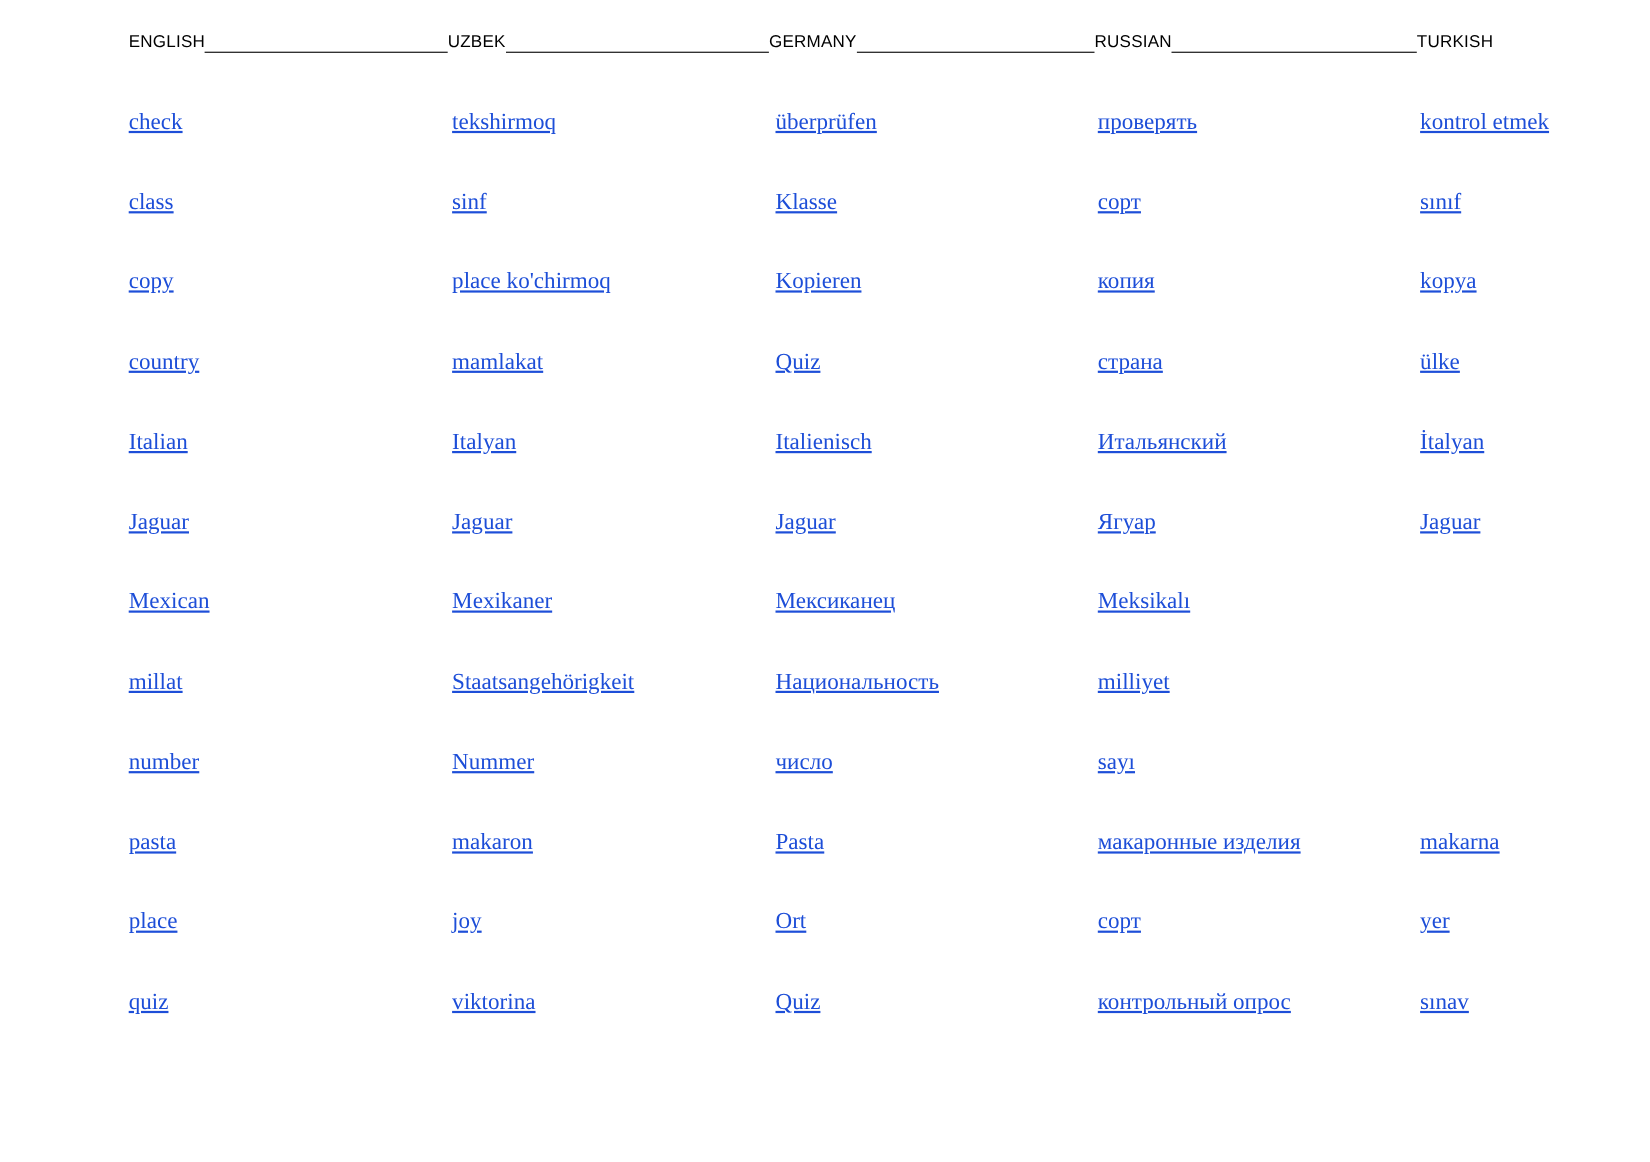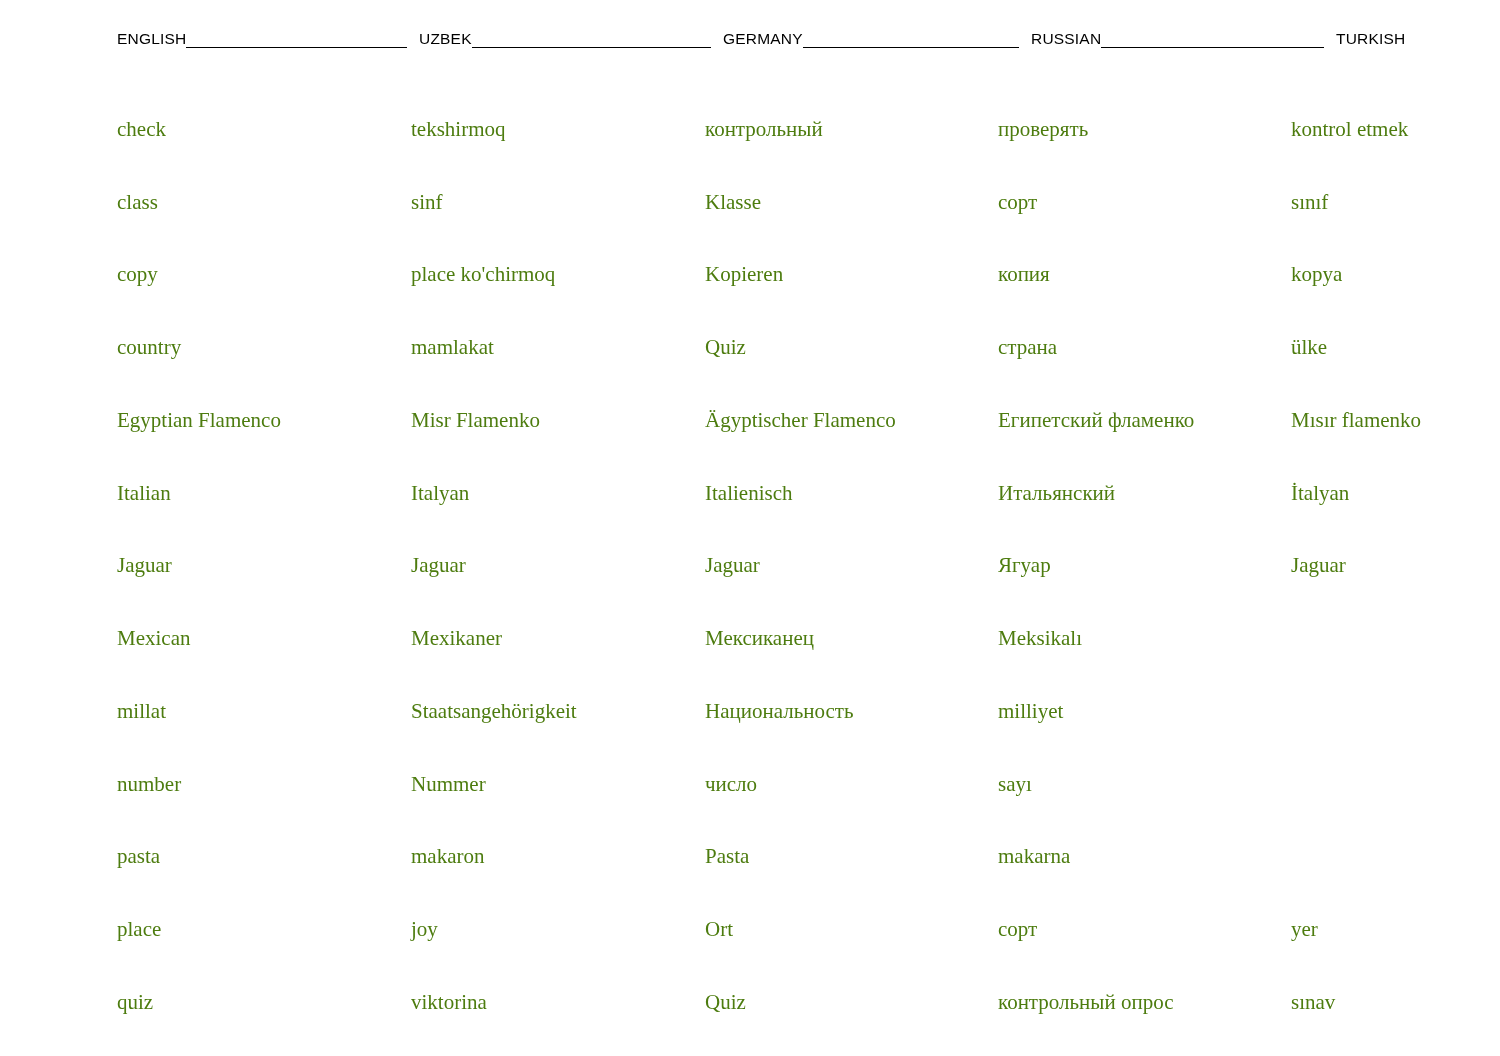--- a/index.html
+++ b/index.html
@@ -20,21 +20,20 @@
     position: absolute;
     top: 29px;
     left: 117px;
     right: 125px;
     display: grid;
     grid-template-columns: 290px 292px 296px 293px auto;
     font-family: "Liberation Sans", sans-serif;
     font-size: 15.5px;
     line-height: 20px;
     color: #000000;
-    gap: 12px;
   }
   .header-cell {
     display: flex;
     white-space: nowrap;
   }
   .hlabel {
     letter-spacing: 0.2px;
   }
   .fill {
     flex: 1;
@@ -46,26 +45,27 @@
     left: 0;
     right: 0;
     bottom: 1px;
     height: 1.5px;
     background: #000000;
   }
 
   
   .vocab-table {
     position: absolute;
-    top: 93px;
+    top: 74px;
     left: 117px;
     right: 0;
     font-family: "Liberation Serif", serif;
     font-size: 21px;
-    color: #4d7c0f;
+    color: #1d4ed8;
+    text-decoration: underline;
   }
   .row {
     display: grid;
     grid-template-columns: 294px 294px 293px 293px auto;
     height: 72.75px;
     align-items: center;
   }
   .cell {
     white-space: nowrap;
     overflow: visible;
@@ -93,21 +93,21 @@
   </div>
   <div class="header-cell">
     <span class="hlabel">TURKISH</span>
   </div>
 </div>
 
 <div class="vocab-table" id="vocab-table">
     <div class="row">
       <div class="cell">check</div>
       <div class="cell">tekshirmoq</div>
-      <div class="cell">контрольный</div>
+      <div class="cell">überprüfen</div>
       <div class="cell">проверять</div>
       <div class="cell">kontrol etmek</div>
     </div>
     <div class="row">
       <div class="cell">class</div>
       <div class="cell">sinf</div>
       <div class="cell">Klasse</div>
       <div class="cell">сорт</div>
       <div class="cell">sınıf</div>
     </div>
@@ -117,27 +117,20 @@
       <div class="cell">Kopieren</div>
       <div class="cell">копия</div>
       <div class="cell">kopya</div>
     </div>
     <div class="row">
       <div class="cell">country</div>
       <div class="cell">mamlakat</div>
       <div class="cell">Quiz</div>
       <div class="cell">страна</div>
       <div class="cell">ülke</div>
-    </div>
-    <div class="row">
-      <div class="cell">Egyptian Flamenco</div>
-      <div class="cell">Misr Flamenko</div>
-      <div class="cell">Ägyptischer Flamenco</div>
-      <div class="cell">Египетский фламенко</div>
-      <div class="cell">Mısır flamenko</div>
     </div>
     <div class="row">
       <div class="cell">Italian</div>
       <div class="cell">Italyan</div>
       <div class="cell">Italienisch</div>
       <div class="cell">Итальянский</div>
       <div class="cell">İtalyan</div>
     </div>
     <div class="row">
       <div class="cell">Jaguar</div>
@@ -161,20 +154,21 @@
     <div class="row">
       <div class="cell">number</div>
       <div class="cell">Nummer</div>
       <div class="cell">число</div>
       <div class="cell">sayı</div>
     </div>
     <div class="row">
       <div class="cell">pasta</div>
       <div class="cell">makaron</div>
       <div class="cell">Pasta</div>
+      <div class="cell">макаронные изделия</div>
       <div class="cell">makarna</div>
     </div>
     <div class="row">
       <div class="cell">place</div>
       <div class="cell">joy</div>
       <div class="cell">Ort</div>
       <div class="cell">сорт</div>
       <div class="cell">yer</div>
     </div>
     <div class="row">

